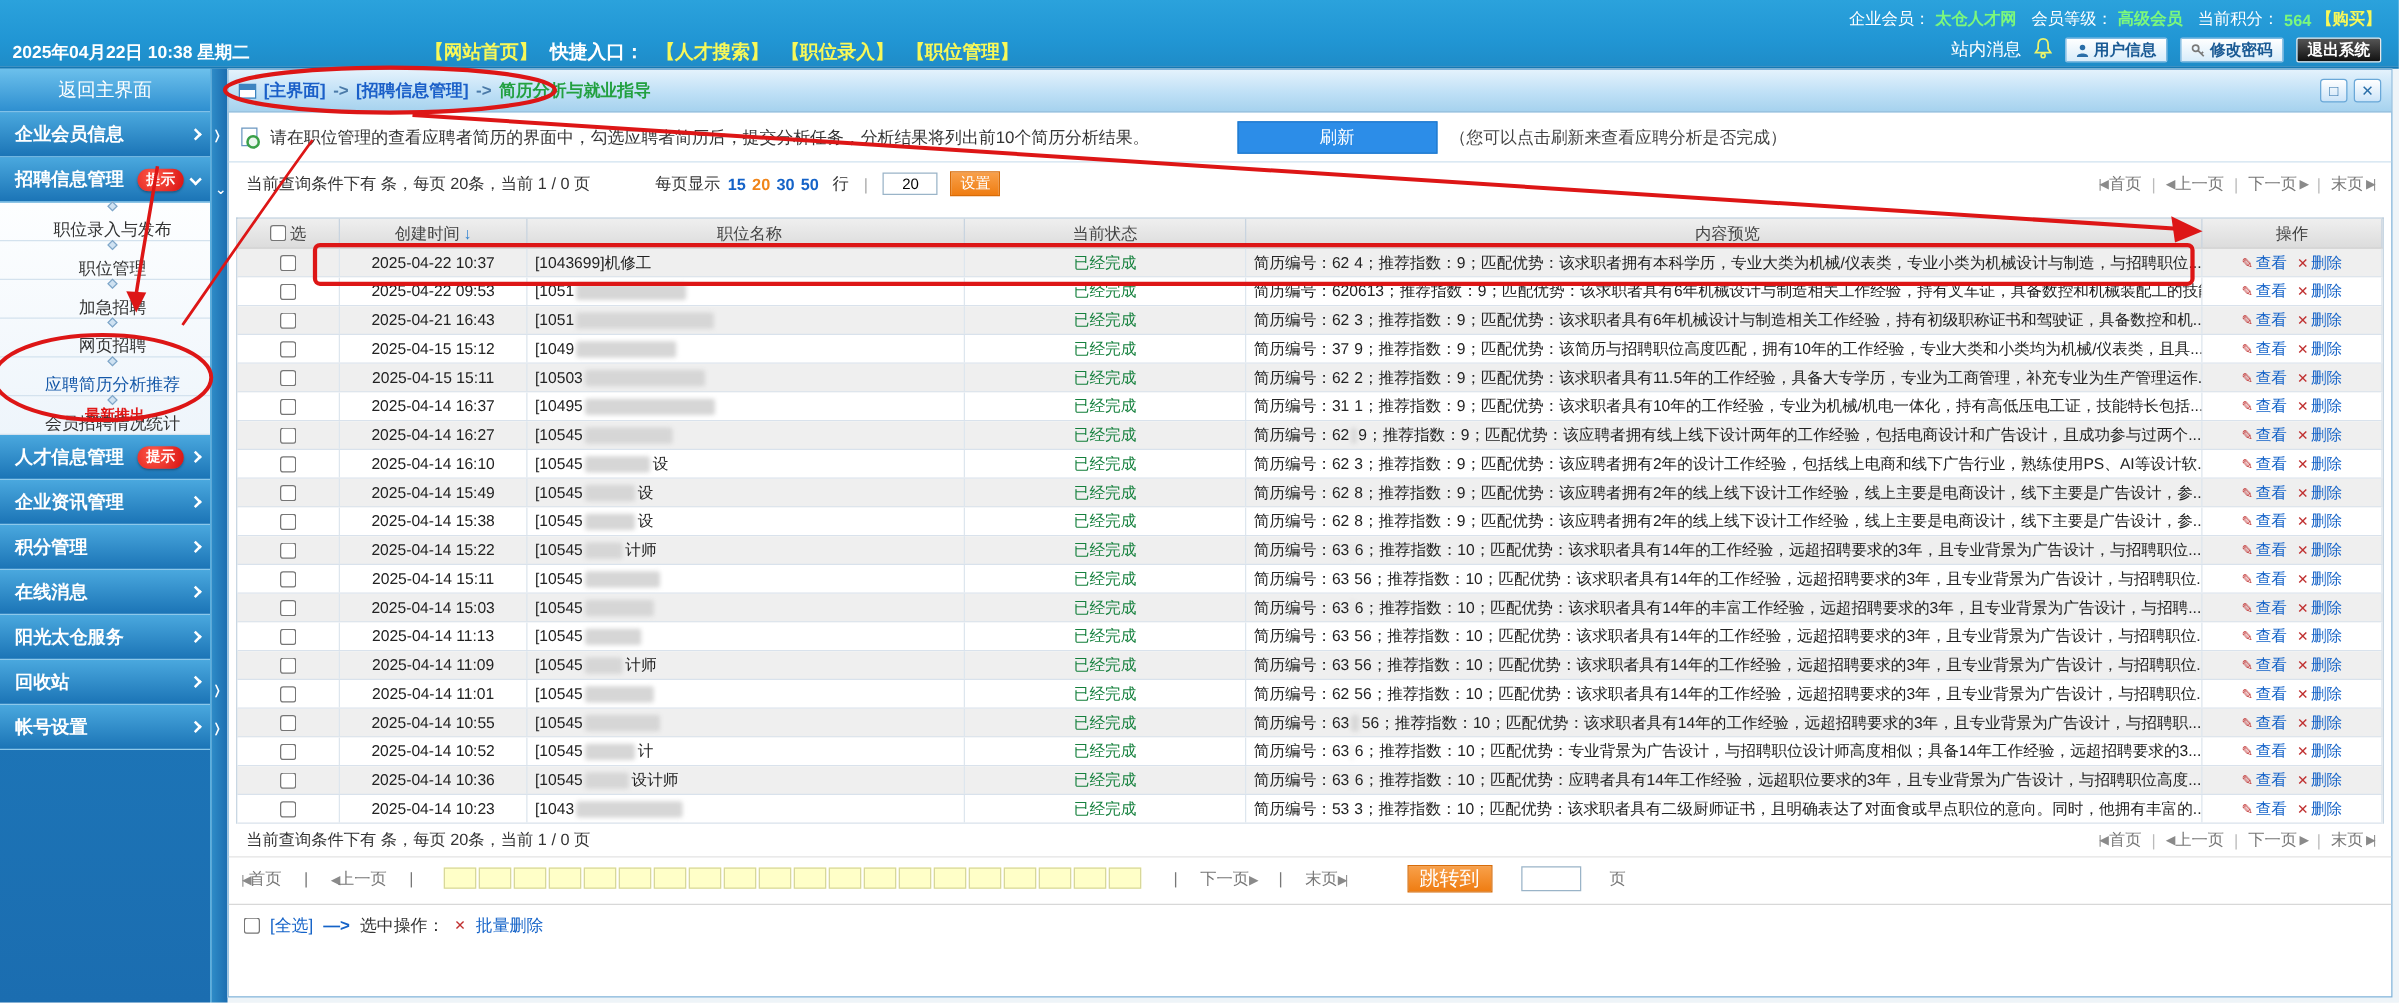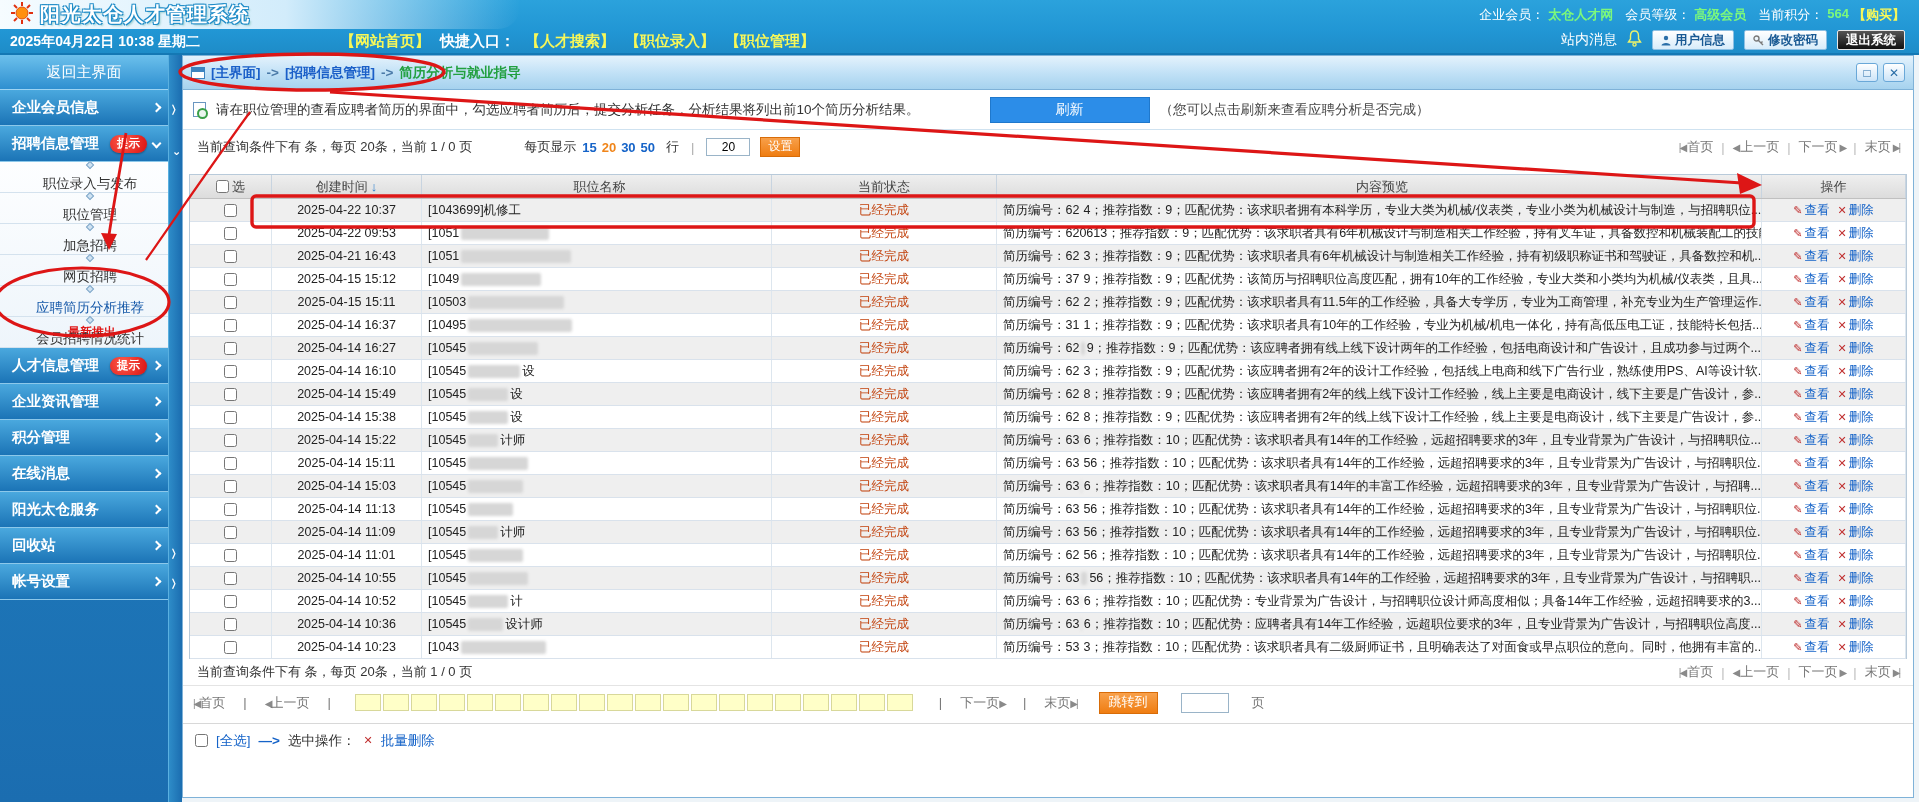--- a/index.html
+++ b/index.html
@@ -11,21 +11,21 @@
     background:linear-gradient(180deg,#2ba2dc 0%,#2196d4 60%,#1e8cc8 100%);
     border-bottom:2px solid #1478b4; color:#fff; }
   .logo-strip { position:absolute; left:0; top:0; width:520px; height:29px;
     background:linear-gradient(90deg,#f6fcff 0%,#d2ecfb 55%,rgba(210,236,251,0) 100%);
     border-radius:0 0 22px 0; display:flex; align-items:center; padding-left:10px; gap:6px; }
   .logo-title { font-size:20px; font-weight:bold; color:#fff; letter-spacing:1px;
     text-shadow:-1px -1px 0 #1f8cc8,1px -1px 0 #1f8cc8,-1px 1px 0 #1f8cc8,1px 1px 0 #1f8cc8,2px 2px 2px #9cc; }
   .topbar-date { position:absolute; left:10px; top:33px; font-size:14px; font-weight:bold; }
   .quick-row { position:absolute; left:340px; top:32px; font-size:15px; font-weight:bold; display:flex; gap:10px; }
   .yellow-link { color:#f8f858; cursor:pointer; }
-  .member-row { position:absolute; right:14px; top:6px; font-size:13px; display:flex; gap:4px; align-items:flex-start; }
+  .member-row { position:absolute; right:14px; top:6px; font-size:13px; display:flex; gap:4px; align-items:flex-end; }
   .green-val { color:#7cf87c; font-weight:bold; }
   .user-row { position:absolute; right:14px; top:30px; display:flex; align-items:center; gap:10px; font-size:13px; }
   .tb-btn { display:inline-flex; align-items:center; gap:4px; height:20px; padding:0 8px;
     background:linear-gradient(180deg,#ffffff,#d8ecfa); border:1px solid #8cc0e4; border-radius:2px;
     color:#1a5a94; font-size:12.5px; font-weight:bold; cursor:pointer; }
   .tb-btn.dark { background:linear-gradient(180deg,#555,#111); color:#fff; border:1px solid #e8e8e8; }
 
   
   .sidebar { position:absolute; left:0; top:55px; width:168px; height:747px;
     background:linear-gradient(180deg,#2186c6 0%,#1b6db0 100%); }
@@ -92,68 +92,50 @@
   .tbl { margin:10px 6px 0 6px; border:1px solid #b8cada; border-bottom:none; }
   .t-head { display:flex; height:24px; background:linear-gradient(180deg,#efefef,#dcdcdc);
     border-bottom:1px solid #c0c0c0; font-size:13px; color:#444; }
   .t-head > div { display:flex; align-items:center; justify-content:center; border-right:1px solid #c8d4e0; }
   .t-row { display:flex; height:23px; font-size:12.5px; color:#222; border-bottom:1px solid #d9e2ec; background:#fff; }
   .t-row:nth-child(odd) { background:#efefef; }
   .t-row > div { display:flex; align-items:center; border-right:1px solid #dde6ee; overflow:hidden; white-space:nowrap; }
   .c-sel  { width:82px;  justify-content:center; }
   .c-time { width:150px; justify-content:center; }
   .c-job  { width:350px; padding-left:6px; }
-  .c-stat { width:225px; justify-content:center; color:#c2410c; }
+  .c-stat { width:225px; justify-content:center; color:#15803d; }
   .c-prev { width:765px; padding-left:6px; }
   .c-ops  { width:144px; justify-content:center; gap:8px; }
   .sort-arrow { color:#2a7fd0; font-weight:bold; margin-left:3px; }
   .blur { display:inline-block; height:13px; background:#d6d6d6; filter:blur(1.6px); border-radius:2px;
     vertical-align:middle; margin:0 2px; }
   .oplink { color:#1563c8; cursor:pointer; display:flex; align-items:center; gap:2px; }
   .op-ico { color:#c03030; font-size:11px; }
   .cb { width:13px; height:13px; }
 
   
   .foot-status { height:26px; display:flex; align-items:center; padding:0 14px; font-size:13px; color:#333; }
   .pager-row { height:34px; display:flex; align-items:center; padding:0 10px; font-size:13px; color:#777; gap:18px;
     border-top:1px solid #e4e4e4; }
   .ybox { width:26px; height:17px; background:#ffffc8; border:1px solid #d8d89a; margin-right:2px; cursor:pointer; }
   .ybox-strip { display:flex; align-items:center; margin:0 6px; }
   .btn-jump { height:22px; padding:0 9px; background:linear-gradient(180deg,#f8a04a,#ef7d12); color:#fff;
-    font-size:13px; border:1px solid #d86c08; margin-left:4px; cursor:pointer; }
+    font-size:16px; border:1px solid #d86c08; margin-left:31px; cursor:pointer; }
   .jump-input { width:48px; height:20px; border:1px solid #9ab4c8; margin:0 5px; }
   .batch-row { height:34px; display:flex; align-items:center; gap:8px; padding:0 12px; font-size:13.5px;
     border-top:1px solid #d8d8d8; margin-top:4px; color:#333; }
   .blue-link { color:#1563c8; font-weight:normal; cursor:pointer; }
 
   
   .anno { position:absolute; left:0; top:0; width:1919px; height:802px; pointer-events:none; z-index:60; }
 </style>
 </head>
 <body>
 
 <div class="topbar">
-  <div class="logo-strip">
-    <span>
-      <svg width="24" height="24" viewBox="0 0 24 24">
-        <g stroke="#e03010" stroke-width="2">
-            <line x1="12" y1="1" x2="12" y2="5"></line>
-            <line x1="12" y1="19" x2="12" y2="23"></line>
-            <line x1="1" y1="12" x2="5" y2="12"></line>
-            <line x1="19" y1="12" x2="23" y2="12"></line>
-            <line x1="4" y1="4" x2="7" y2="7"></line>
-            <line x1="17" y1="17" x2="20" y2="20"></line>
-            <line x1="4" y1="20" x2="7" y2="17"></line>
-            <line x1="17" y1="7" x2="20" y2="4"></line>
-          </g>
-        <circle cx="12" cy="12" r="6" fill="#ff9010" stroke="#e05010"></circle>
-      </svg>
-    </span>
-    <span class="logo-title">阳光太仓人才管理系统</span>
-  </div>
   <div class="topbar-date">2025年04月22日 10:38 星期二</div>
   <div class="quick-row">
     <span class="yellow-link">【网站首页】</span>
     <span>快捷入口：</span>
     <span class="yellow-link">【人才搜索】</span>
     <span class="yellow-link">【职位录入】</span>
     <span class="yellow-link">【职位管理】</span>
   </div>
   <div class="member-row">
     <span>企业会员：</span>

